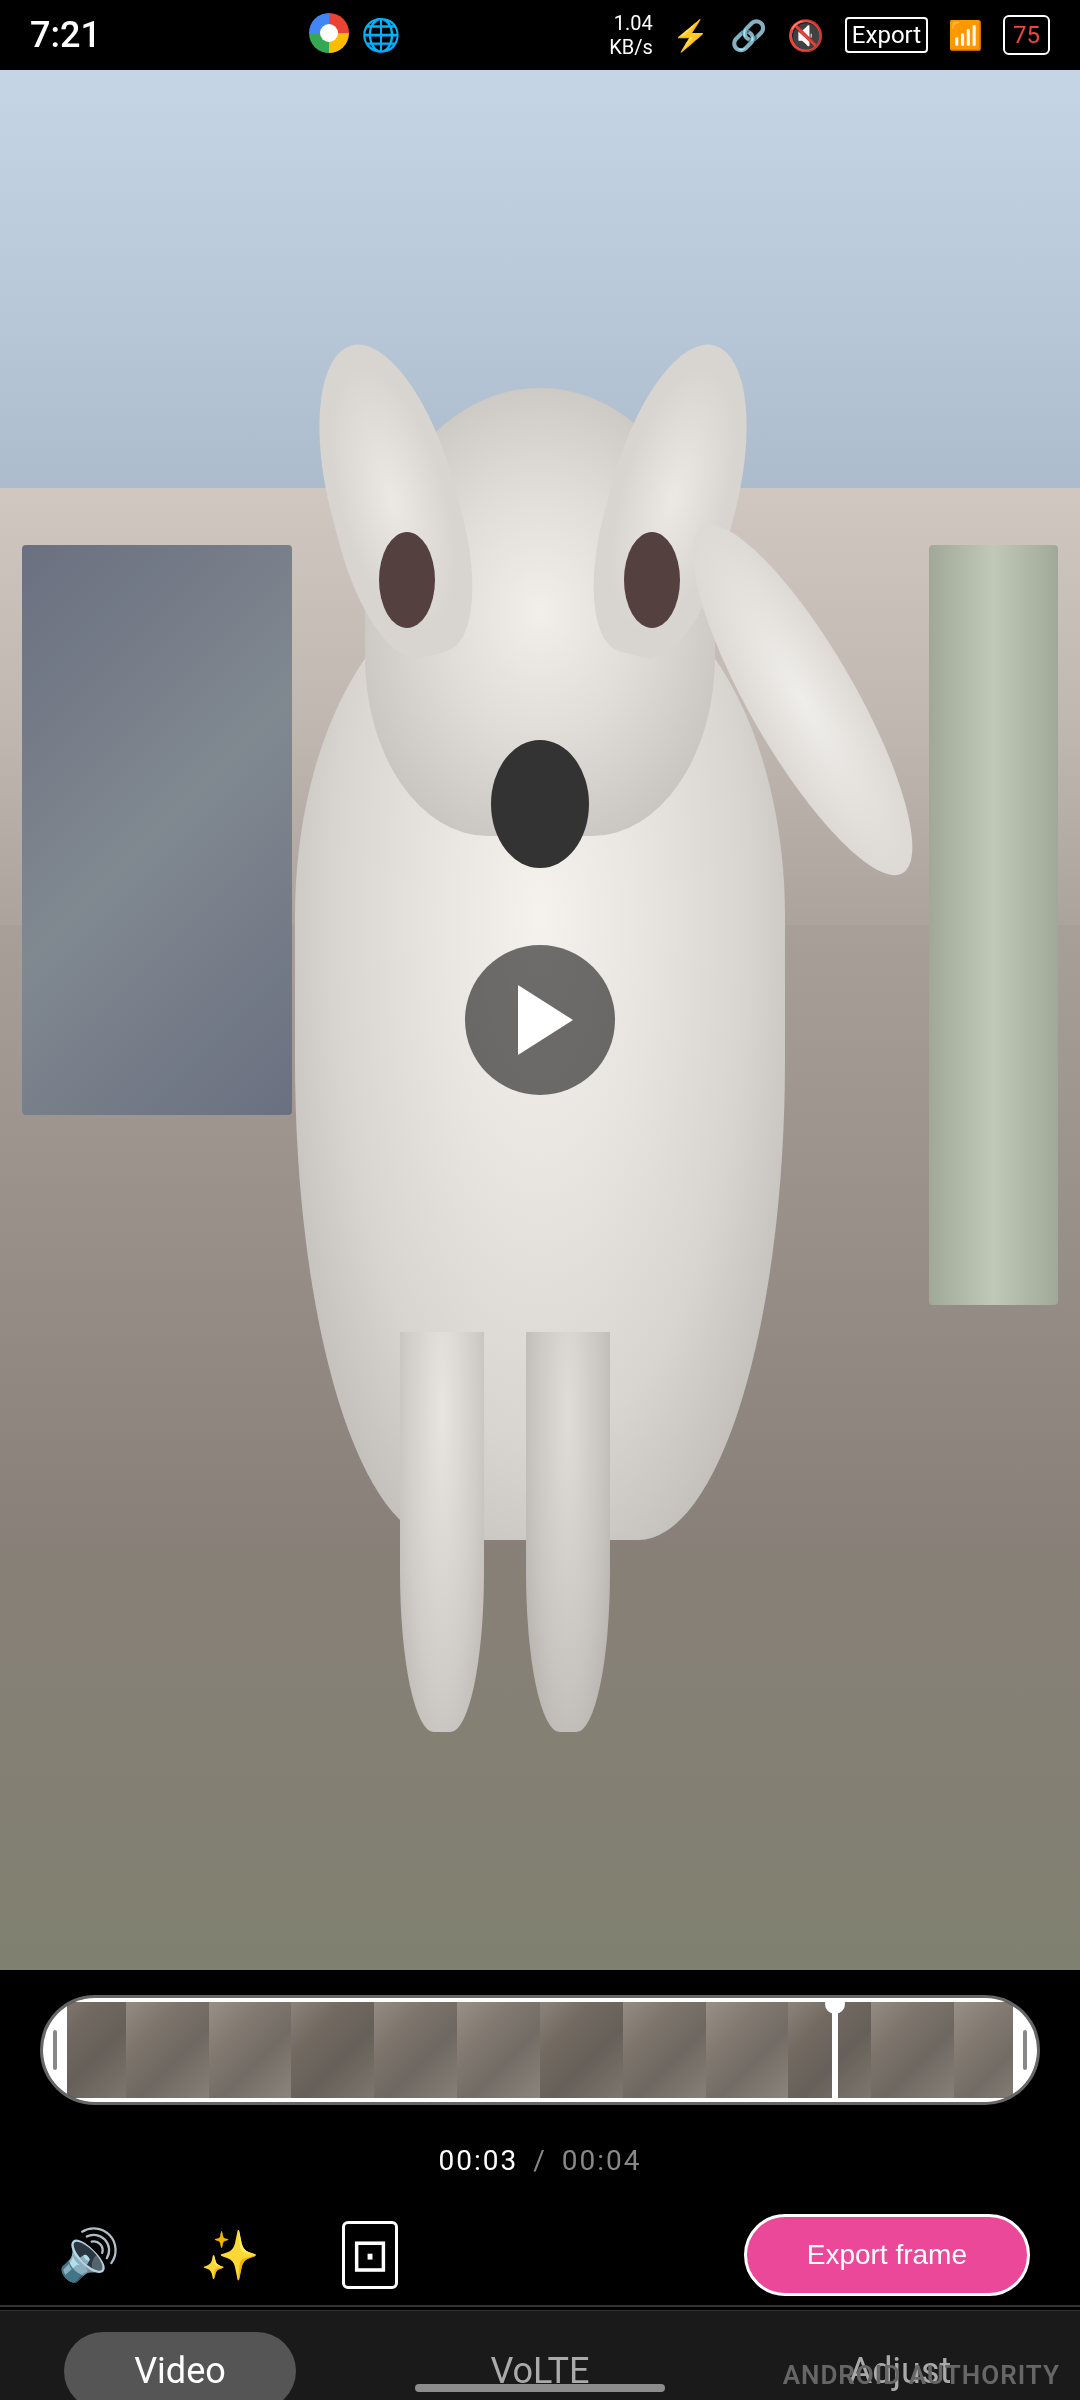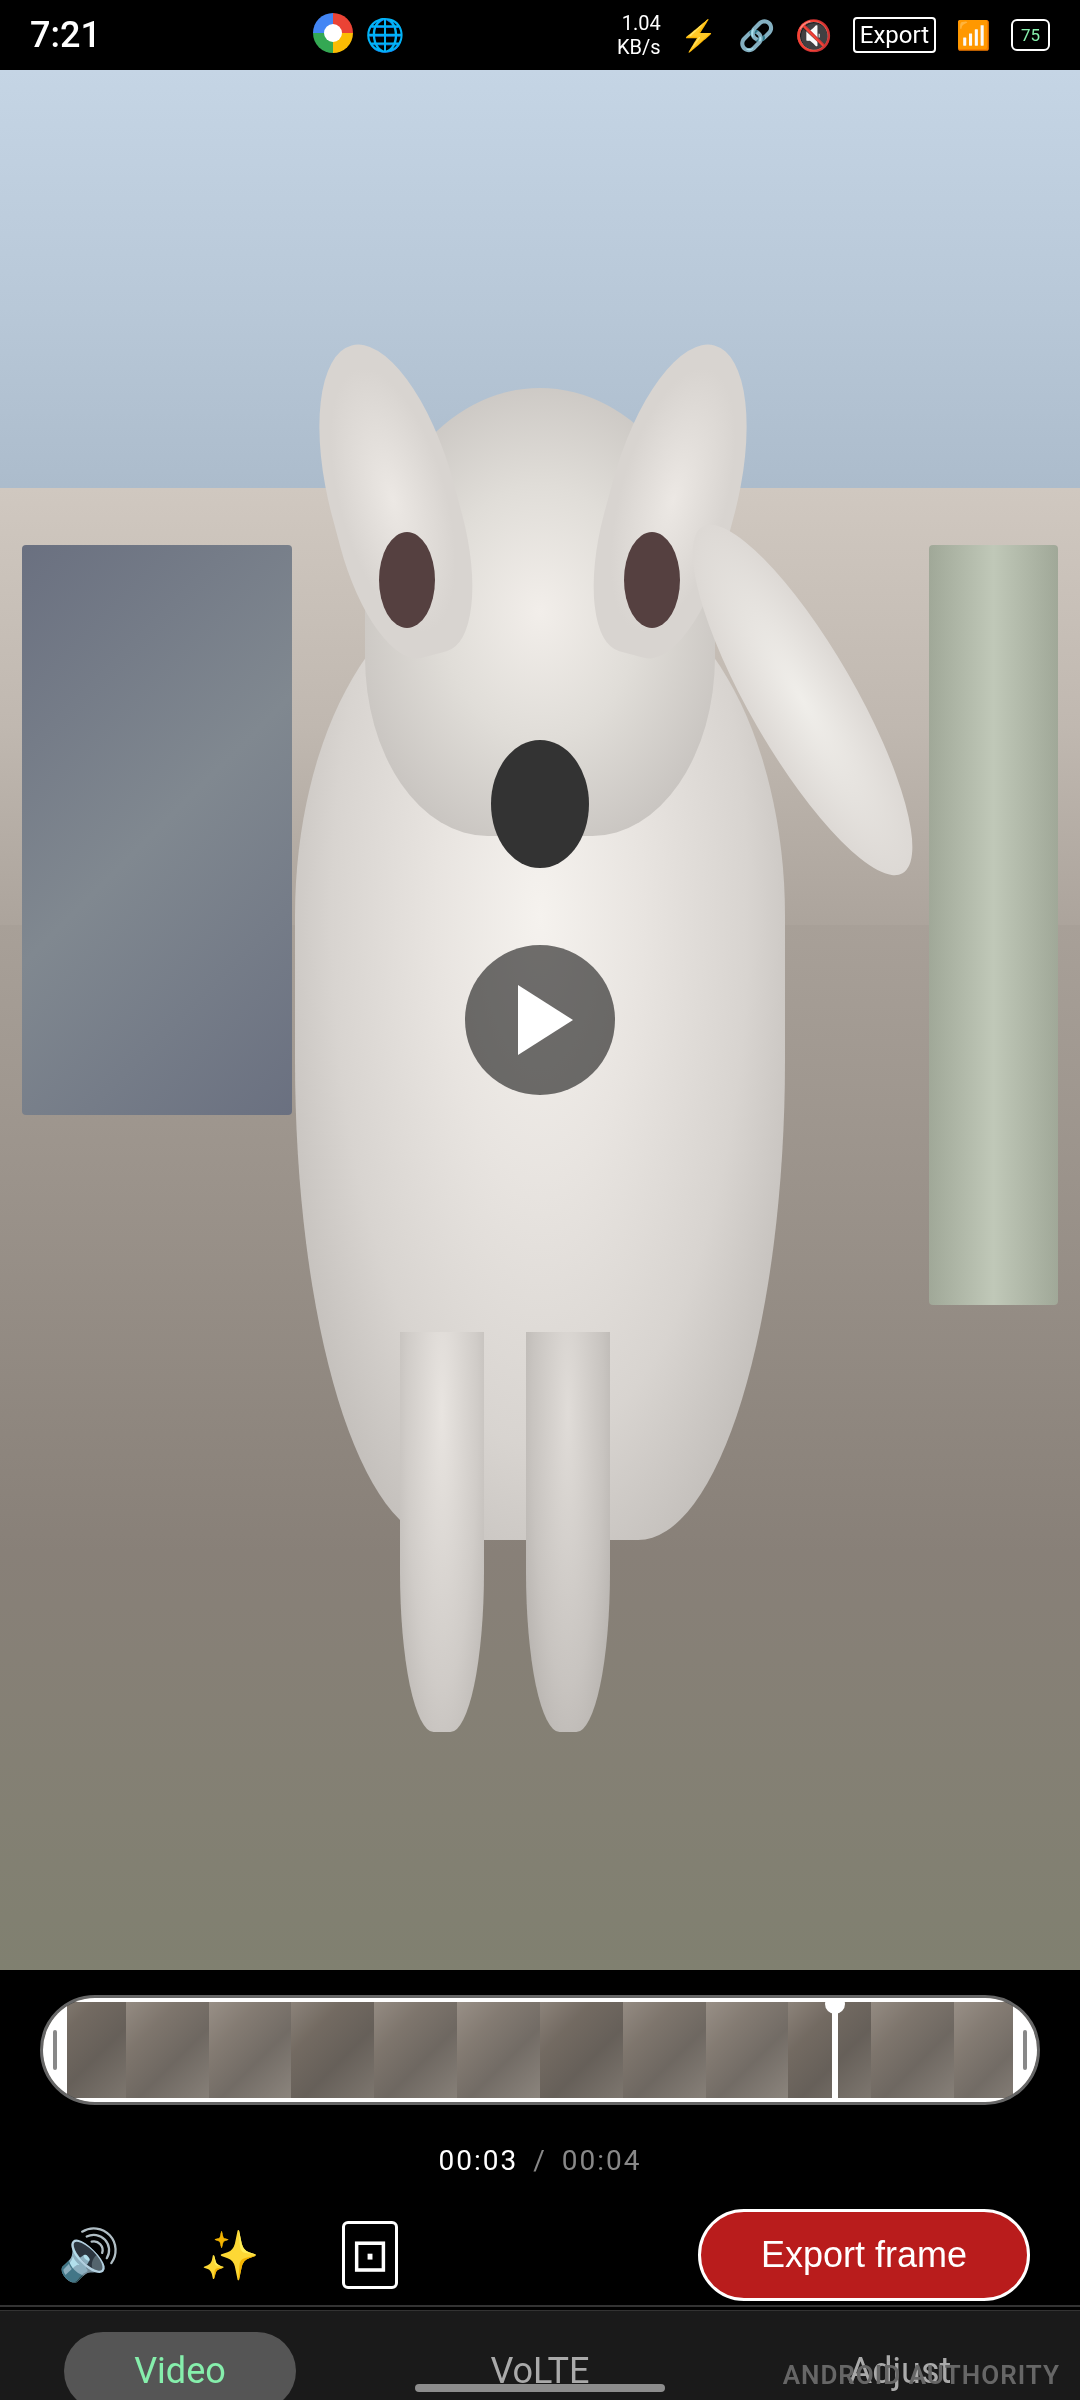--- a/index.html
+++ b/index.html
@@ -51,22 +51,22 @@
       color: #fff;
       font-size: 22px;
       text-align: right;
       line-height: 1.2;
     }
 
     .battery-box {
       border: 2px solid #fff;
       border-radius: 6px;
       padding: 4px 8px;
-      color: #86efac;
-      font-size: 17px;
+      color: #ef4444;
+      font-size: 24px;
       position: relative;
     }
 
     
     .video-container {
       position: absolute;
       top: 70px;
       left: 0;
       right: 0;
       height: 1900px;
@@ -303,26 +303,26 @@
       justify-content: center;
       color: #fff;
       font-size: 44px;
       cursor: pointer;
       background: none;
       border: none;
     }
 
     .export-btn {
       margin-left: auto;
-      background: #b91c1c;
+      background: #ec4899;
       border: 3px solid #fff;
       border-radius: 60px;
       padding: 22px 60px;
       color: #fff;
-      font-size: 36px;
+      font-size: 28px;
       font-weight: 500;
       cursor: pointer;
       white-space: nowrap;
     }
 
     
     .tab-bar {
       position: absolute;
       top: 2310px;
       left: 0;
@@ -354,21 +354,21 @@
       color: #fff;
     }
 
     .tab-pill {
       background: #555;
       border-radius: 50px;
       padding: 18px 70px;
     }
 
     .tab-pill .tab-label {
-      color: #86efac;
+      color: #ffffff;
     }
 
     
     .watermark {
       position: absolute;
       bottom: 10px;
       right: 20px;
       color: #666;
       font-size: 26px;
       font-weight: 600;

